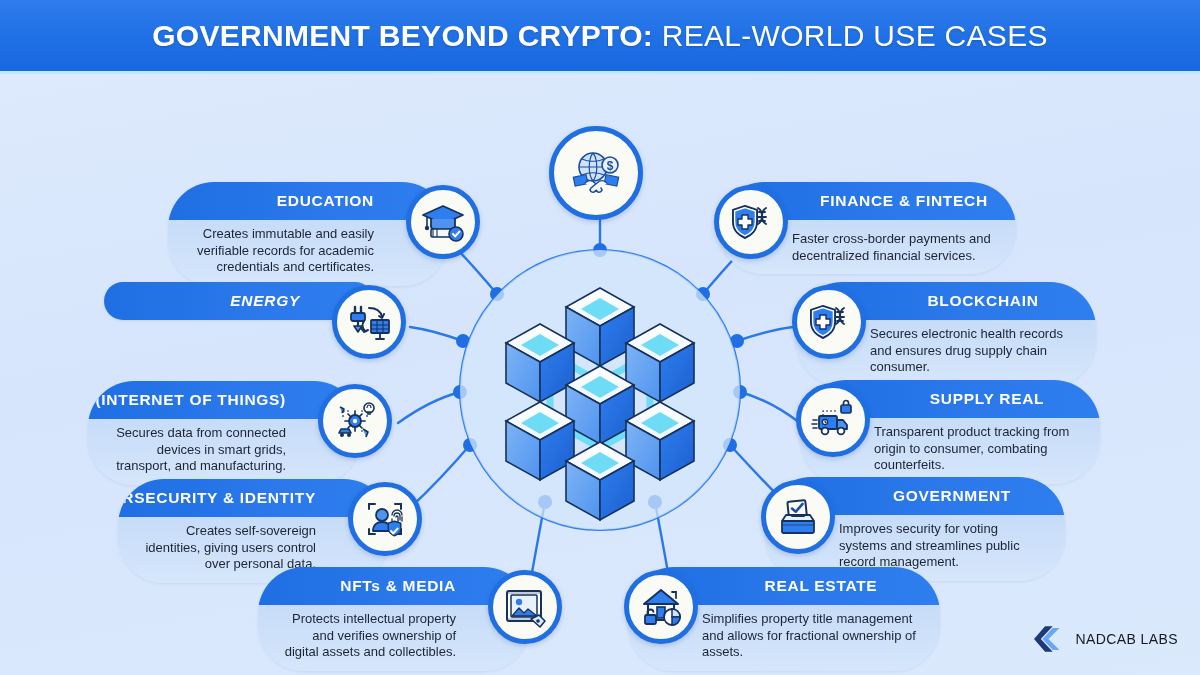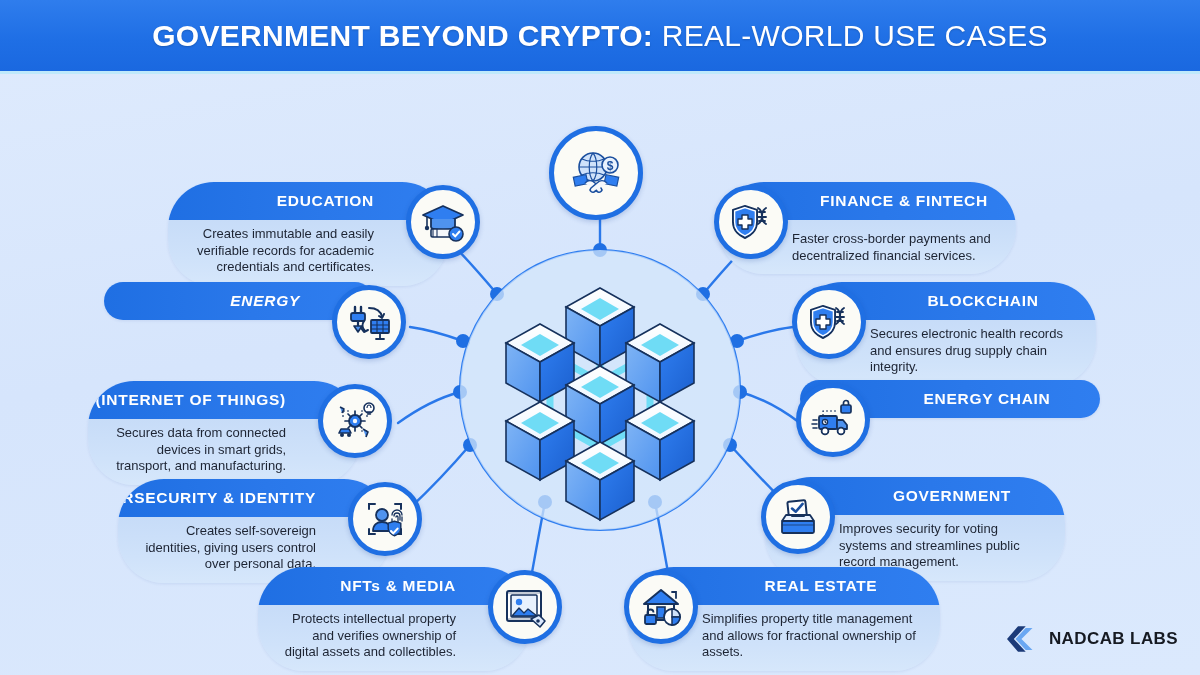--- a/index.html
+++ b/index.html
@@ -78,21 +78,21 @@
   
   #center-ring { position:absolute; }
 
   
   .logo {
     position:absolute; right:22px; bottom:22px;
     display:flex; align-items:center; gap:8px;
   }
   .logo .mark { width:34px; height:28px; display:block; }
   .logo .word {
-    font-size:17px; font-weight:bold; letter-spacing:.4px; color:#161a22;
+    font-size:14px; font-weight:normal; letter-spacing:.4px; color:#161a22;
   }
 </style>
 </head>
 <body>
 
 <div id="stage">
 
   <div class="header">
     <h1>
       <span class="strong">GOVERNMENT BEYOND CRYPTO:</span><span class="light"> REAL-WORLD USE CASES</span>
@@ -360,40 +360,43 @@
       </svg>
     </div>
   </div>
 
   <div class="card right" style="left:796px; top:282px;">
     <div class="pill" style="left:0; width:300px;">
       <div class="band">
         <span class="title">BLOCKCHAIN</span>
       </div>
       <div class="body">
-        <span class="desc">Secures electronic health records and ensures drug supply chain integrity.</span>
+        <span class="desc">Secures electronic health records and ensures drug supply chain consumer.</span>
       </div>
     </div>
     <div class="bubble" style="left:-4px; top:3px; width:74px; height:74px;">
       <svg width="48" height="48" viewBox="0 0 48 48">
         <path d="M18 8l12 4v12c0 9-7 14-12 16-5-2-12-7-12-16V12z" fill="#2f7ef0" stroke="#16315c" stroke-width="2" stroke-linejoin="round"></path>
         <path d="M18 9.6l10.4 3.5V24c0 7.6-5.9 12-10.4 13.9C13.5 36 7.6 31.6 7.6 24V13.1z" fill="none" stroke="#ffffff" stroke-width="1.4"></path>
         <path d="M15 17h6v4h4v6h-4v4h-6v-4h-4v-6h4z" fill="#ffffff" stroke="#16315c" stroke-width="1.4" stroke-linejoin="round"></path>
         <g fill="none" stroke="#16315c" stroke-width="1.9" stroke-linecap="round">
           <path d="M31 10c8 5 0 11 8 16M39 10c-8 5 0 11-8 16"></path>
           <path d="M32 14h6M31 19h8M32 23h6"></path>
         </g>
       </svg>
     </div>
   </div>
 
   <div class="card right" style="left:800px; top:380px;">
     <div class="pill" style="left:0; width:300px;">
       <div class="band">
-        <span class="title">ENERGY CHAIN</span>
+        <span class="title">SUPPLY REAL</span>
+      </div>
+      <div class="body">
+        <span class="desc">Transparent product tracking from origin to consumer, combating counterfeits.</span>
       </div>
     </div>
     <div class="bubble" style="left:-4px; top:3px; width:74px; height:74px;">
       <svg width="48" height="48" viewBox="0 0 48 48">
         <rect x="10" y="20" width="18" height="13" rx="1.5" fill="#2f7ef0" stroke="#16315c" stroke-width="1.8"></rect>
         <path d="M28 24h6l4 5v4h-10z" fill="#4f93ef" stroke="#16315c" stroke-width="1.8" stroke-linejoin="round"></path>
         <circle cx="16" cy="35" r="3.4" fill="#ffffff" stroke="#16315c" stroke-width="1.8"></circle>
         <circle cx="32" cy="35" r="3.4" fill="#ffffff" stroke="#16315c" stroke-width="1.8"></circle>
         <circle cx="16" cy="26" r="2.6" fill="#ffffff" stroke="#16315c" stroke-width="1.3"></circle>
         <path d="M16 24.5V26l1 .8" stroke="#16315c" stroke-width="1.1" stroke-linecap="round"></path>

